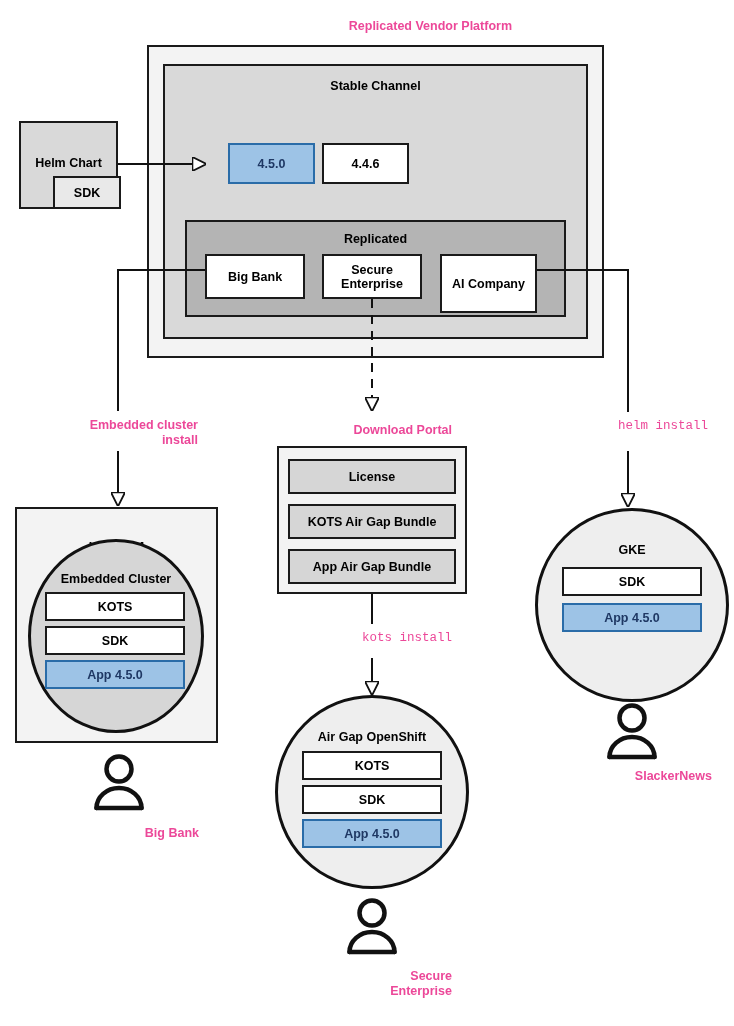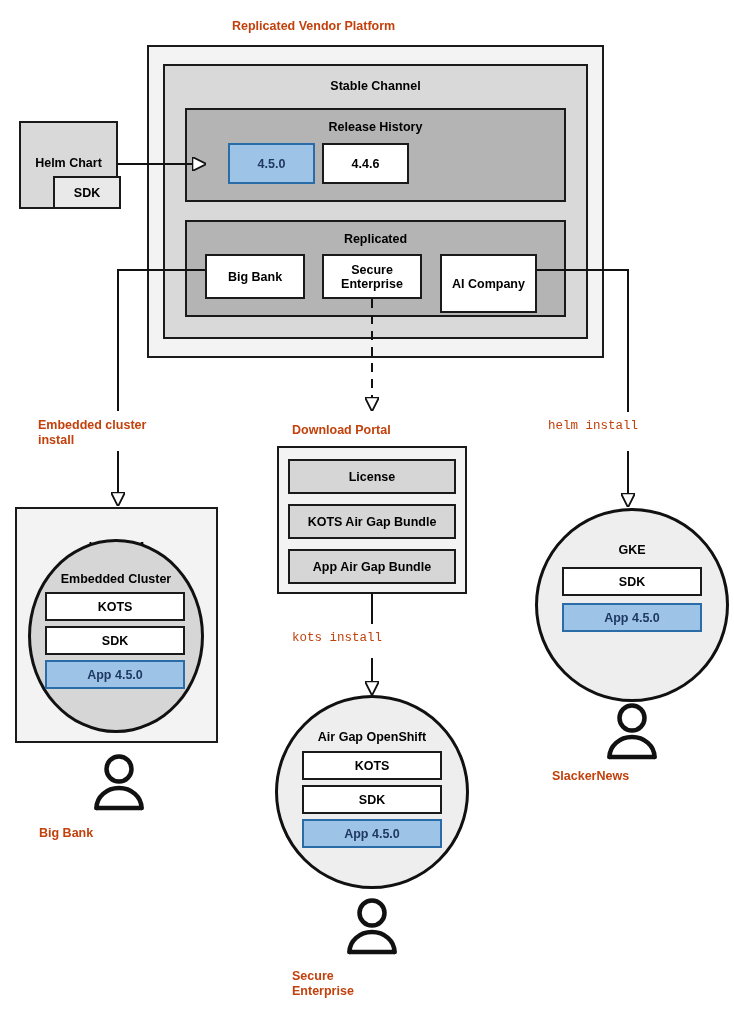--- a/index.html
+++ b/index.html
@@ -18,25 +18,25 @@
   #stage {
     position: absolute;
     left: 0; top: 0;
     width: 734px;
     height: 1026px;
   }
 
   
   .lbl {
     position: absolute;
-    text-align: left;
+    text-align: right;
     font-weight: bold;
     font-size: 12.5px;
     line-height: 15px;
-    color: #c2410c;
+    color: #ec4899;
     white-space: pre-line;
   }
   .lbl.mono {
     font-family: "Liberation Mono", "DejaVu Sans Mono", monospace;
     font-weight: normal;
     font-size: 12.5px;
     letter-spacing: 0px;
   }
   .title-main {
     font-size: 12.5px;
@@ -110,23 +110,20 @@
 <div id="stage">
 
   <div class="lbl title-main" style="left:232px; top:19px; width:280px;">Replicated Vendor Platform</div>
 
   <div class="box box-outer" style="left:147px; top:45px; width:457px; height:313px;"></div>
 
   <div class="box box-mid" style="left:163px; top:64px; width:425px; height:275px;">
     <div class="box-title" style="top:13px;text-align:center;">Stable Channel</div>
   </div>
 
-  <div class="box box-inner" style="left:185px; top:108px; width:381px; height:94px;">
-    <div class="box-title" style="top:10px;">Release History</div>
-  </div>
 
   <div class="box box-blue" style="left:212px; top:143px; width:87px; height:41px;margin-left:16px;">
     <div class="cell-text">4.5.0</div>
   </div>
 
   <div class="box box-white" style="left:322px; top:143px; width:87px; height:41px;">
     <div class="cell-text">4.4.6</div>
   </div>
 
   <div class="box box-inner" style="left:185px; top:220px; width:381px; height:97px;">

